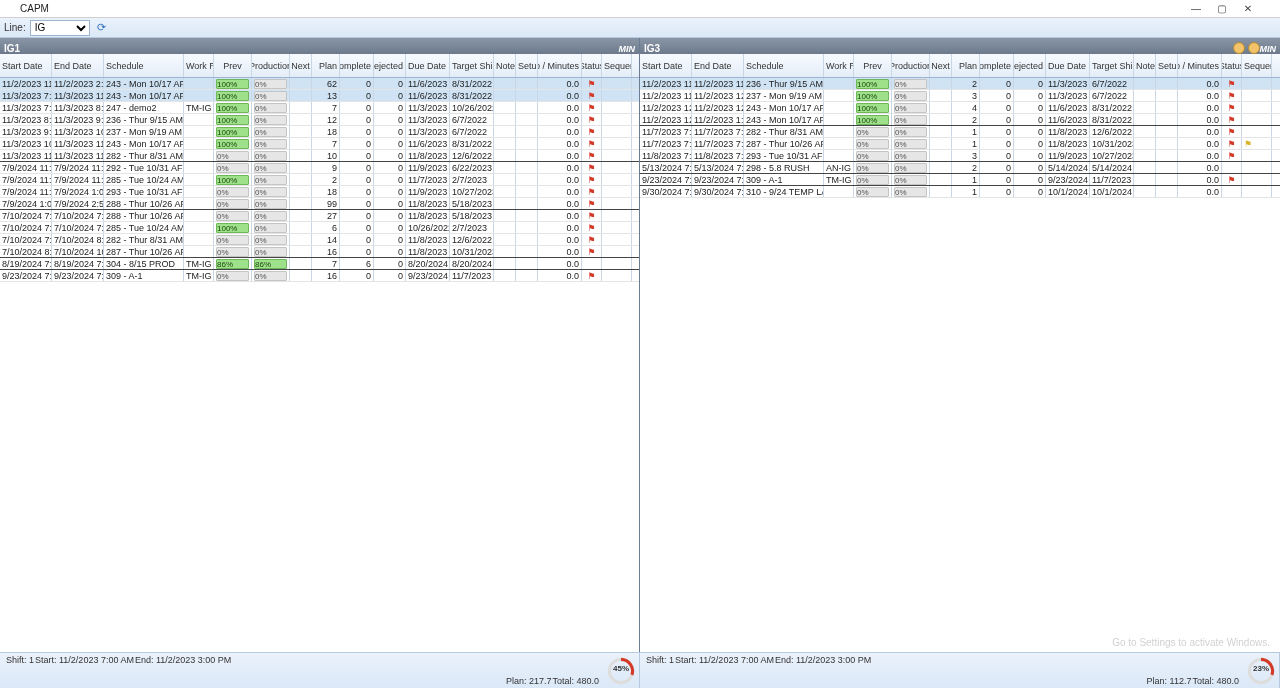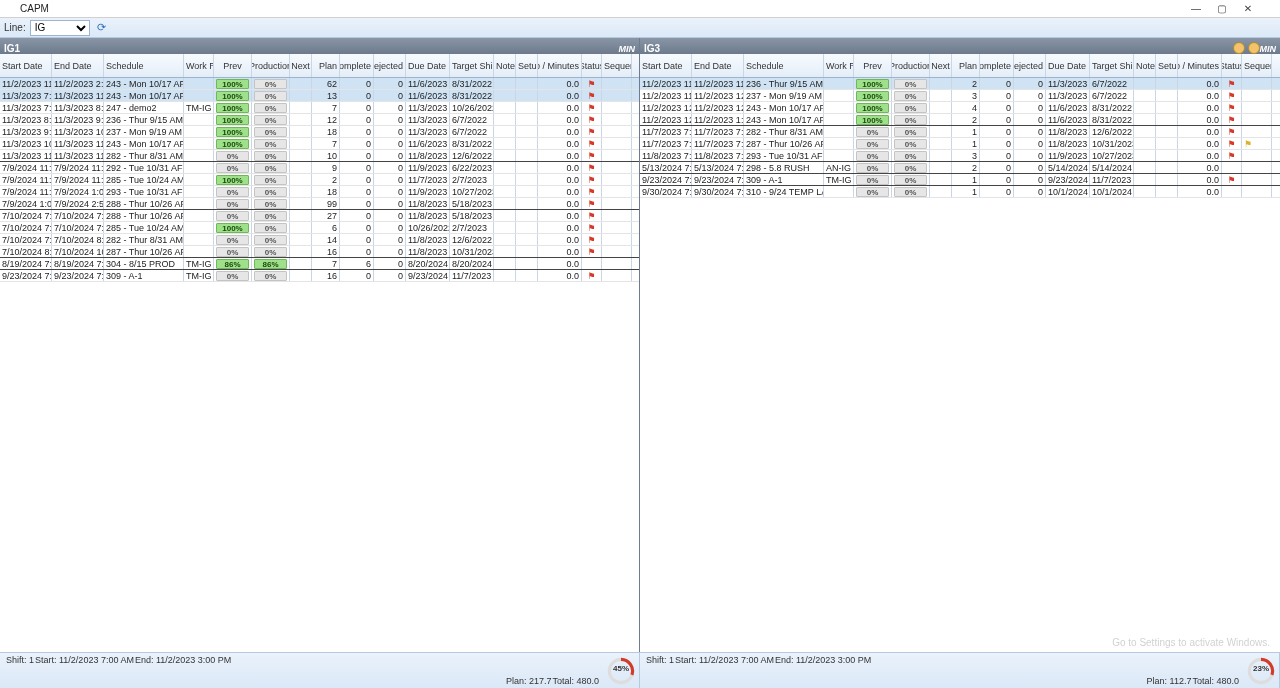--- a/index.html
+++ b/index.html
@@ -20,21 +20,21 @@
 .panel-header .min { font-size: 9px; font-style: italic; }
 .panel-header .icons { display:flex; gap:3px; margin-left:6px;}
 .panel-header .hicon { width:12px;height:12px;border-radius:50%;background:#f2c36b;border:1px solid #b38b2e;}
 .grid-head { height: 24px; background: linear-gradient(#f7fbff,#e4edf7); border-bottom: 1px solid #9cb4cf; display: flex; font-size: 9px; color: #333; }
 .grid-head > div, .row > div { border-right: 1px solid #c8d6e6; padding: 1px 2px; overflow: hidden; white-space: nowrap; text-overflow: clip; display: flex; align-items: center; }
 .grid-body { flex: 1; overflow: auto; background: #fff; }
 .row { height: 12px; display: flex; font-size: 9px; color: #222; border-bottom: 1px solid #e4e4e4; }
 .row.sel { background: #cfe3f4; }
 .row.divider { border-bottom: 1px solid #444; }
 .c-sd{width:52px}.c-ed{width:52px}.c-sc{width:80px}.c-wr{width:30px}.c-pv{width:38px;justify-content:center}.c-pr{width:38px;justify-content:center}.c-nx{width:22px;justify-content:center}.c-pl{width:28px;justify-content:flex-end}.c-cm{width:34px;justify-content:flex-end}.c-rj{width:32px;justify-content:flex-end}.c-dd{width:44px}.c-ts{width:44px}.c-no{width:22px}.c-su{width:22px}.c-sm{width:44px;justify-content:flex-end}.c-st{width:20px;justify-content:center}.c-sq{width:30px}
-.pct { width: 100%; height: 10px; border-radius: 1px; text-align: center; line-height: 10px; font-size: 8px; font-weight: bold; }
+.pct { width: 100%; height: 10px; border-radius: 1px; text-align: left; line-height: 10px; font-size: 8px; font-weight: normal; }
 .pct.green { background: #9fe08a; border:1px solid #6fb85a; color:#1a4a0c;}
 .pct.grey  { background: #e6e6e6; border:1px solid #c4c4c4; color:#555;}
 .flag-red { color:#d43a2a; font-size:9px;}
 .flag-yel { color:#d8b42a; font-size:9px;}
 .statusbar { height: 36px; background: linear-gradient(#eaf2fb,#dbe8f7); border-top: 1px solid #b7c9de; display: flex; }
 .statusbar .cell { width: 640px; display: flex; padding: 2px 6px; font-size: 9px; color: #333; position: relative; border-right:1px solid #b7c9de;}
 .statusbar .left-info { display:flex; flex-direction:row; gap:1px;}
 .statusbar .right-info { margin-left:auto; display:flex; flex-direction:row; align-items:flex-end; gap:1px; margin-right:34px;}
 .gauge { position:absolute; right:4px; top:4px; width:28px;height:28px;}
 .gauge svg{width:28px;height:28px}

